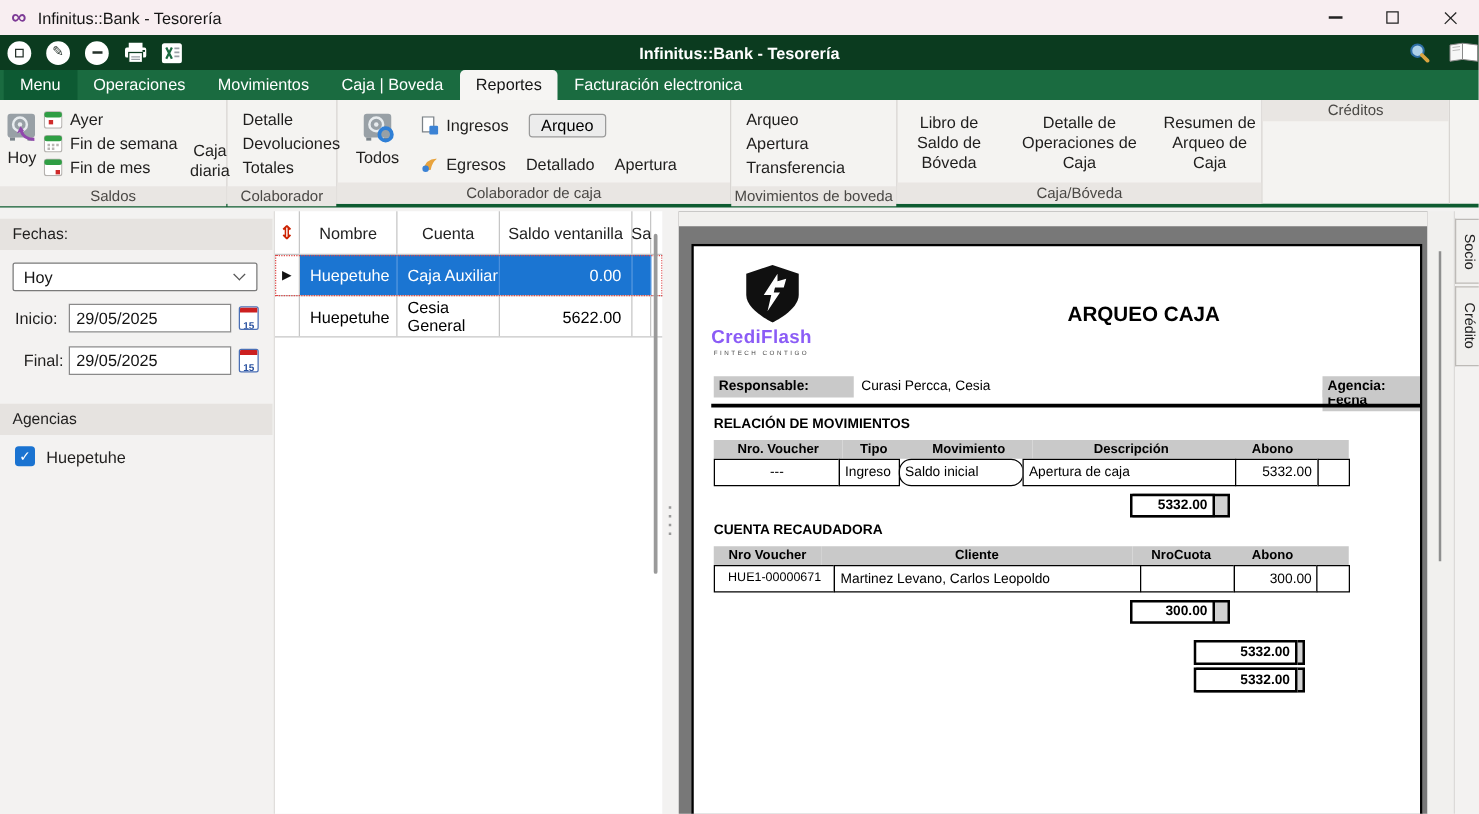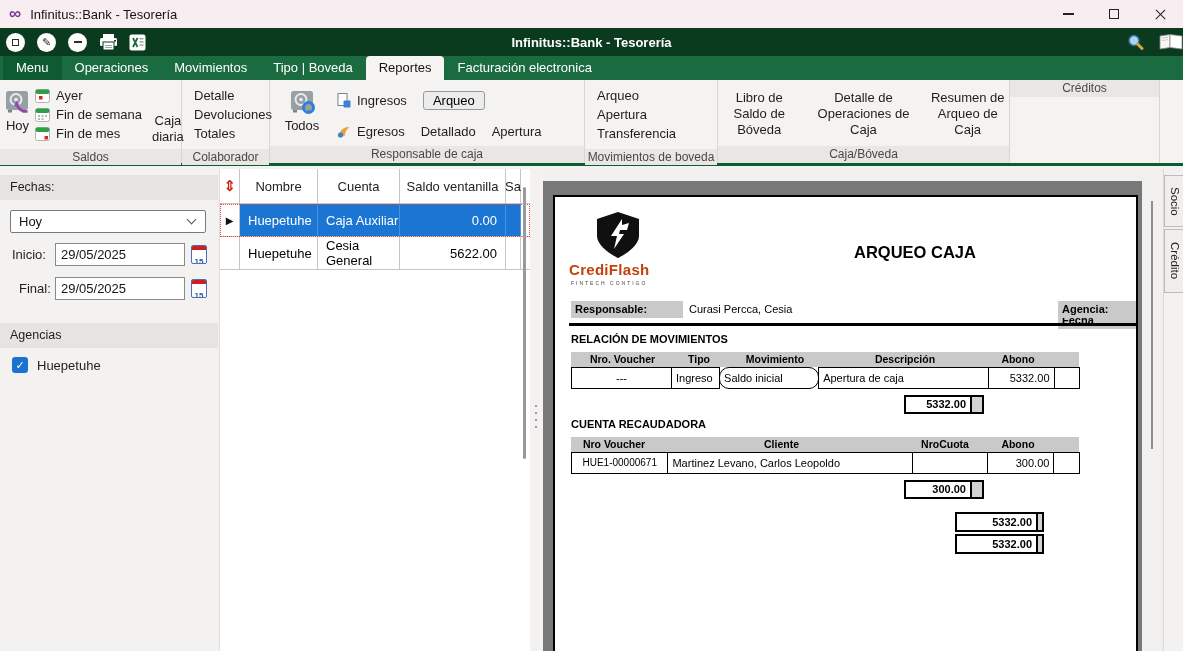--- a/index.html
+++ b/index.html
@@ -97,21 +97,21 @@
   
   .splitter { position:absolute; left:530px; top:0; width:13px; height:100%; background:#f3f2f1; }
   .grip { position:absolute; left:5px; top:236px; display:flex; flex-direction:column; gap:5px; }
   .grip i { width:2px; height:2px; background:#9a9a9a; }
 
   
   .reportpanel { position:absolute; left:543px; top:0; width:599px; height:100%; background:#787878; overflow:hidden; }
   .rp-topstrip { position:absolute; left:0; top:0; width:100%; height:12px; background:#f1f0ee; }
   .page { position:absolute; left:10px; top:26px; width:585px; height:470px; background:#fff; border:2px solid #000; }
   .page * { position:absolute; }
-  .brand { left:14px; top:64px; font-size:15px; font-weight:bold; color:#c2410c; letter-spacing:0.3px; }
+  .brand { left:14px; top:64px; font-size:15px; font-weight:bold; color:#8b5cf6; letter-spacing:0.3px; }
   .tagline { left:16px; top:83px; font-size:5px; letter-spacing:2px; color:#444; text-transform:uppercase; }
   .rep-title { left:230px; top:46px; width:260px; text-align:center; font-size:16.5px; font-weight:bold; color:#000; }
   .glabel { background:#c9c9c9; font-size:11px; font-weight:bold; line-height:17px; height:17px; padding-left:4px; color:#000; }
   .rval { font-size:11px; line-height:17px; color:#000; }
   .rule { left:14px; top:126px; width:567px; height:3px; background:#000; }
   .sechead { font-size:11px; font-weight:bold; color:#000; }
   .rtable { position:absolute; }
   .rtable .hd, .rtable .dr { position:static; display:flex; }
   .rtable .hd div { position:static; background:#c9c9c9; height:15px; font-size:10.5px; font-weight:bold;
     text-align:center; line-height:15px; color:#000; }
@@ -203,21 +203,21 @@
         <line x1="3" y1="6.5" x2="9" y2="5.7" stroke="#bbb" stroke-width="0.8"></line>
       </svg>
     </div>
   </div>
 </div>
 
 <div class="tabbar">
   <div class="tab menu">Menu</div>
   <div class="tab">Operaciones</div>
   <div class="tab">Movimientos</div>
-  <div class="tab">Tipo | Boveda</div>
+  <div class="tab">Caja | Boveda</div>
   <div class="tab active">Reportes</div>
   <div class="tab">Facturación electronica</div>
 </div>
 
 <div class="ribbon">
 
   <div class="rgroup" style="width:182px;">
     <div class="rg-content">
       <div class="bigbtn">
         <svg width="27" height="27" viewBox="0 0 27 27">
@@ -309,21 +309,21 @@
               <path d="M2.5 12 Q5 2.5 13.5 3 Q9.5 6 8.5 12 Z" fill="#e8a33d"></path>
               <circle cx="4.5" cy="11" r="2.6" fill="#3b82d4"></circle>
             </svg>
             <span>Egresos</span>
           </div>
           <div class="ritem">Detallado</div>
           <div class="ritem">Apertura</div>
         </div>
       </div>
     </div>
-    <div class="rg-label">Responsable de caja</div>
+    <div class="rg-label">Colaborador de caja</div>
   </div>
 
   <div class="rgroup" style="width:133px;">
     <div class="rg-content" style="padding-left:12px;">
       <div class="rlist">
         <div class="ritem">Arqueo</div>
         <div class="ritem">Apertura</div>
         <div class="ritem">Transferencia</div>
       </div>
     </div>

